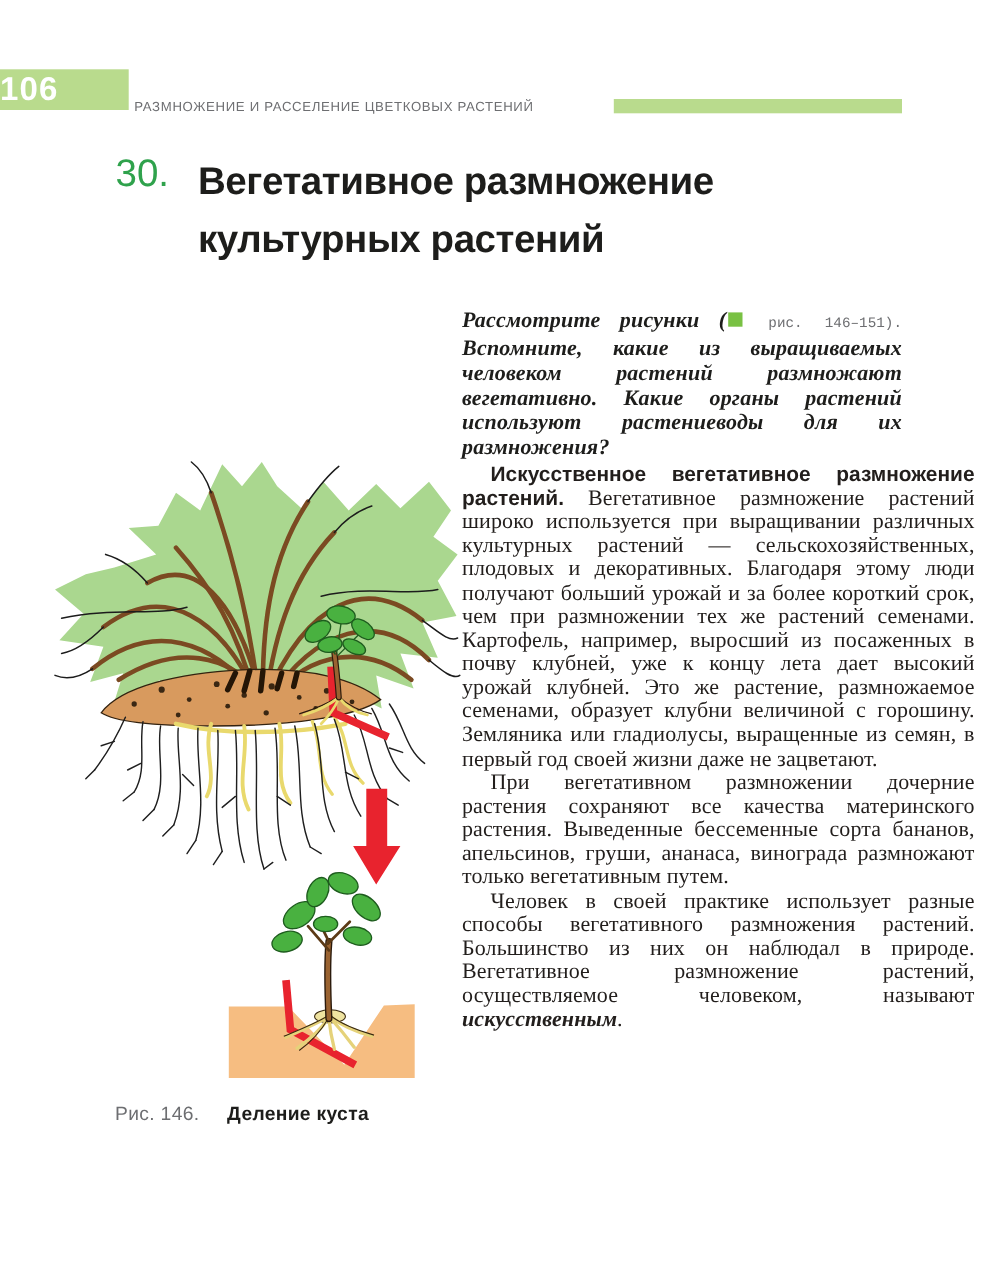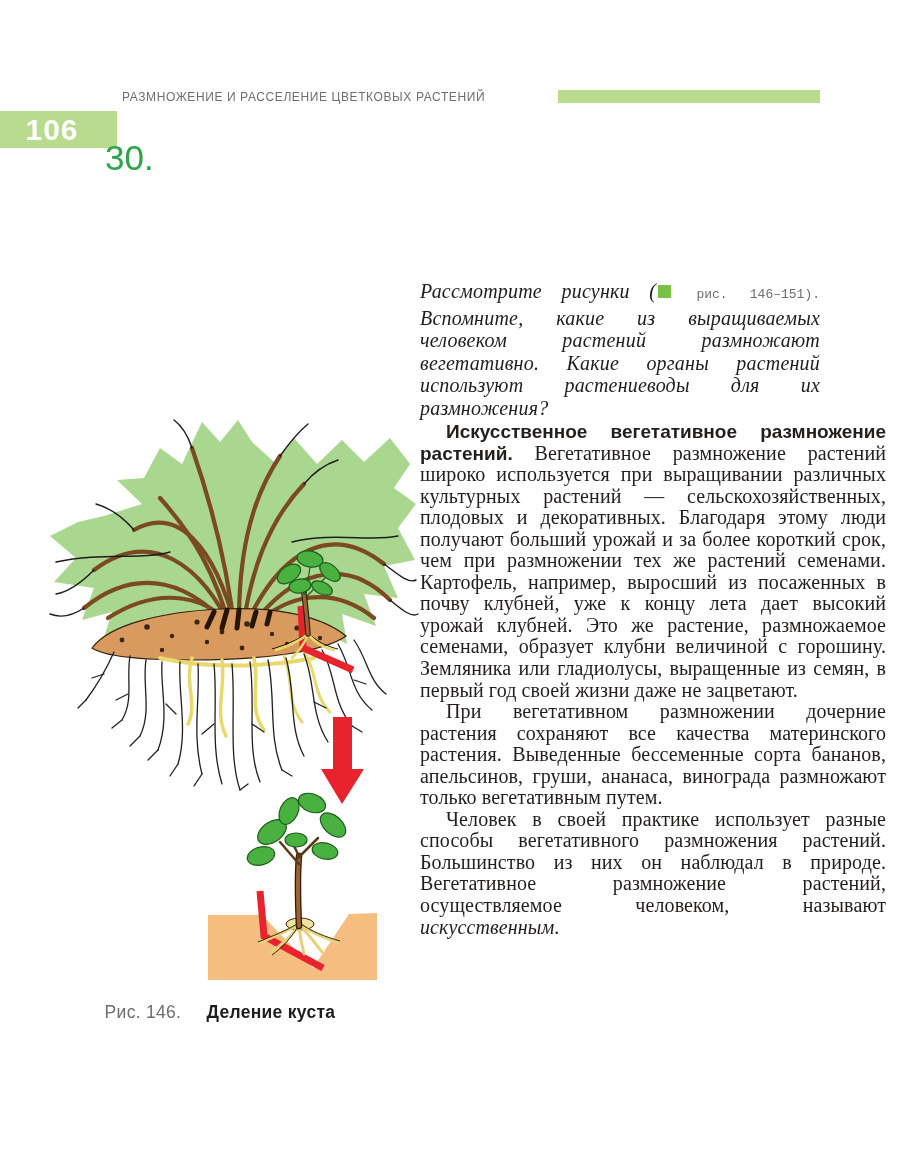--- a/index.html
+++ b/index.html
@@ -14,21 +14,21 @@
   body{
     width:910px;height:1150px;background:#ffffff;overflow:hidden;
     font-family:"Liberation Sans", sans-serif;position:relative;
   }
   .page{position:absolute;left:0;top:0;width:910px;height:1150px;background:#fff;}
 
   
   .pagenum-block{
     position:absolute;left:0;top:63px;width:117px;height:37px;
     background:var(--lightgreen);color:#ffffff;font-weight:bold;font-size:30px;
-    text-align:center;line-height:37px;padding-right:13px;box-sizing:border-box;letter-spacing:1px;margin-top:48px;
+    text-align:left;line-height:37px;padding-right:13px;box-sizing:border-box;letter-spacing:1px;
   }
   .running-head{
     position:absolute;left:122px;top:90px;font-size:12px;color:var(--graytext);
     letter-spacing:0.6px;white-space:nowrap;
   }
   .head-bar{position:absolute;left:558px;top:90px;width:262px;height:13px;background:var(--lightgreen);}
 
   
   .section-number{position:absolute;left:105px;top:138px;font-size:35px;font-weight:normal;color:var(--accentgreen);}
   .section-title{
@@ -47,21 +47,21 @@
   .seg-marker{display:inline-block;width:13px;height:13px;background:var(--markergreen);margin:0 3px 0 2px;}
 
   
   .bodycol{
     position:absolute;left:420px;top:421px;width:466px;
     font-family:"Liberation Serif", serif;font-size:20px;line-height:21.55px;
     color:var(--ink);text-align:justify;letter-spacing:0.1px;
   }
   .bodycol p{margin:0;text-indent:26px;}
   .seg-bold{font-family:"Liberation Sans", sans-serif;font-weight:bold;font-size:19px;letter-spacing:0;}
-  .seg-italic{font-style:italic;}
+  .seg-italic{font-style:italic;font-weight:bold;}
   .seg-regular{}
 
   
   .figure{position:absolute;left:42px;top:412px;width:380px;height:580px;}
   .caption{
     position:absolute;left:30px;top:1002px;width:380px;text-align:center;
     font-size:17.5px;color:var(--graytext);letter-spacing:0.3px;white-space:nowrap;
   }
   .caption .cap-title{color:#1d1d1b;font-weight:bold;margin-left:20px;}
 </style>
@@ -70,20 +70,24 @@
 
 <div class="page">
 
   <div class="pagenum-block">
     <span>106</span>
   </div>
   <div class="running-head">РАЗМНОЖЕНИЕ И РАССЕЛЕНИЕ ЦВЕТКОВЫХ РАСТЕНИЙ</div>
   <div class="head-bar"></div>
 
   <div class="section-number">30.</div>
+  <div class="section-title">
+    <div>Вегетативное размножение</div>
+    <div>культурных растений</div>
+  </div>
 
   <div class="intro">
     <p><span class="seg-italic">Рассмотрите рисунки (</span><span class="seg-marker"></span><span class="seg-ref"> рис. 146–151).</span><span class="seg-italic"> Вспомните, какие из выращиваемых человеком растений размножают вегетативно. Какие органы растений используют растениеводы для их размножения?</span></p>
   </div>
 
   <div class="bodycol">
     <p><span class="seg-bold">Искусственное вегетативное размножение растений.</span><span class="seg-regular"> Вегетативное размножение растений широко используется при выращивании различных культурных растений — сельскохозяйственных, плодовых и декоративных. Благодаря этому люди получают больший урожай и за более короткий срок, чем при размножении тех же растений семенами. Картофель, например, выросший из посаженных в почву клубней, уже к концу лета дает высокий урожай клубней. Это же растение, размножаемое семенами, образует клубни величиной с горошину. Земляника или гладиолусы, выращенные из семян, в первый год своей жизни даже не зацветают.</span></p>
     <p><span class="seg-regular">При вегетативном размножении дочерние растения сохраняют все качества материнского растения. Выведенные бессеменные сорта бананов, апельсинов, груши, ананаса, винограда размножают только вегетативным путем.</span></p>
     <p><span class="seg-regular">Человек в своей практике использует разные способы вегетативного размножения растений. Большинство из них он наблюдал в природе. Вегетативное размножение растений, осуществляемое человеком, называют </span><span class="seg-italic">искусственным</span><span class="seg-regular">.</span></p>
   </div>

